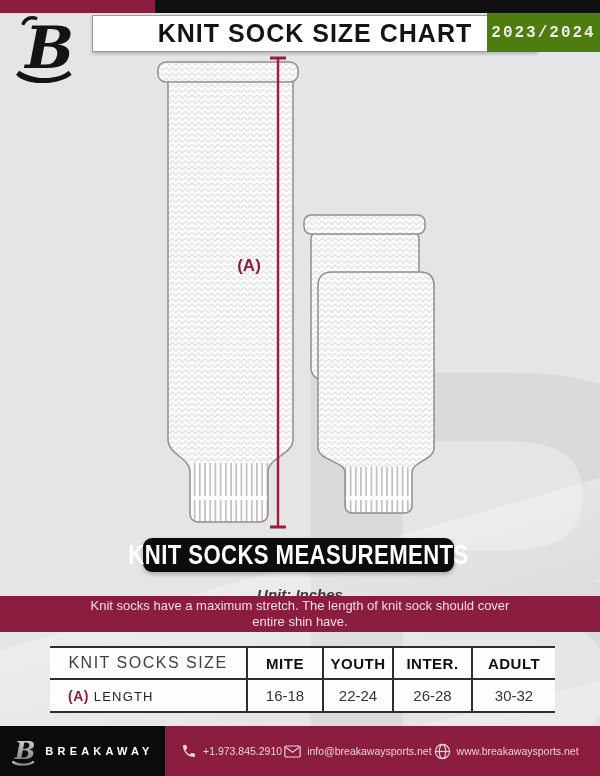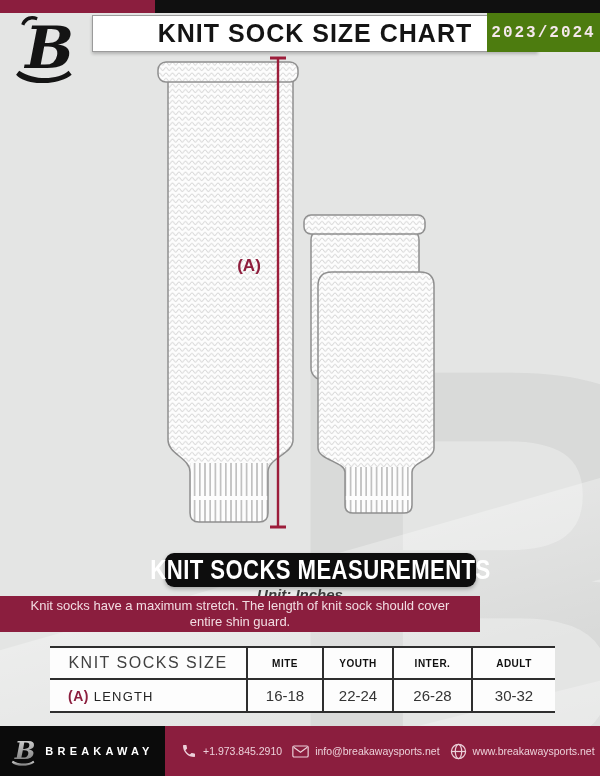--- a/index.html
+++ b/index.html
@@ -35,59 +35,58 @@
   .season-badge{
     position:absolute;left:487px;top:13px;width:113px;height:39px;background:#4d7c0f;
     display:flex;align-items:center;justify-content:center;
   }
   .season-badge span{font-family:"Liberation Mono",monospace;font-size:16px;font-weight:700;
     color:#f5e8ec;letter-spacing:2px;white-space:nowrap;}
   
   .sock-svg{position:absolute;left:140px;top:50px;}
   
   .measure-banner{
-    position:absolute;left:143px;top:553px;width:311px;height:34px;background:#0d0d0d;
+    position:absolute;left:143px;top:538px;width:311px;height:34px;background:#0d0d0d;
     border-radius:9px;display:flex;align-items:center;justify-content:center;
     box-shadow:0 2px 4px rgba(0,0,0,0.28);
-    margin-left:22px;
   }
   .measure-banner span{
     color:#fff;font-size:27px;font-weight:700;letter-spacing:0.5px;white-space:nowrap;
     transform:scaleX(0.82);transform-origin:center;
   }
   .unit-note{position:absolute;left:0;top:586px;width:600px;text-align:center;
     font-size:15px;font-style:italic;font-weight:700;color:#3a3a3a;}
   .notice{
-    position:absolute;left:0;top:596px;width:480px;height:36px;background:#8b1e3e;
+    position:absolute;left:0;top:596px;width:600px;height:36px;background:#8b1e3e;
     display:flex;flex-direction:column;align-items:center;justify-content:center;
     color:#f2dce2;font-size:13px;line-height:16px;text-align:center;
   }
   
   .size-table{
     position:absolute;left:50px;top:646px;width:505px;border-collapse:collapse;
     table-layout:fixed;background:#fdfdfd;
     border-top:2px solid #2e2e2e;border-bottom:2px solid #2e2e2e;
   }
   .size-table td{border-left:2px solid #2e2e2e;text-align:center;vertical-align:middle;padding:0;}
   .size-table td:first-child{border-left:none;border-radius:14px;}
   .size-table tr.hdr td{border-bottom:2px solid #2e2e2e;height:30px;}
   .size-table tr.row td{height:31px;}
   .th1{font-size:16px;letter-spacing:1.5px;color:#414141;}
-  .thsize{font-size:10px;font-weight:700;color:#101010;letter-spacing:0.5px;}
+  .thsize{font-size:15px;font-weight:700;color:#101010;letter-spacing:0.5px;}
   .rowlabel{text-align:left !important;padding-left:18px !important;font-size:13px;
     letter-spacing:1.2px;color:#242424;margin-left:48px;}
   .rowlabel b{color:#8b1e3e;font-size:14px;letter-spacing:0.5px;}
   .val{font-size:15px;color:#343434;}
   
   .footer{position:absolute;left:0;top:726px;width:600px;height:50px;display:flex;}
   .footer .brand-block{width:165px;background:#0b0b0b;display:flex;align-items:center;
     justify-content:center;gap:8px;}
   .footer .brand-name{color:#fff;font-size:11px;font-weight:700;letter-spacing:4.2px;}
   .footer .contact-block{flex:1;background:#8b1e3e;display:flex;align-items:center;
-    padding-left:16px;gap:10px;}
+    padding-left:16px;gap:2px;}
   .contact-item{display:flex;align-items:center;gap:6px;color:#ecd0d9;font-size:10.5px;
     white-space:nowrap;}
   .contact-item svg{display:block;}
 </style>
 </head>
 <body>
 
 <div class="page">
 
   <div class="watermark">B</div>
@@ -170,21 +169,21 @@
     </g>
     <text x="109" y="221" text-anchor="middle" font-family="Liberation Sans, sans-serif" font-size="17" font-weight="bold" fill="#8e1d3c">(A)</text>
   </svg>
 
   <div class="measure-banner">
     <span>KNIT SOCKS MEASUREMENTS</span>
   </div>
   <div class="unit-note">Unit: Inches</div>
   <div class="notice">
     <span>Knit socks have a maximum stretch. The length of knit sock should cover</span>
-    <span>entire shin guard.</span>
+    <span>entire shin have.</span>
   </div>
 
   <table class="size-table">
     <colgroup>
       <col style="width:197px">
         <col style="width:76px">
         <col style="width:70px">
       <col style="width:79px">
         <col style="width:83px">
     </colgroup>

